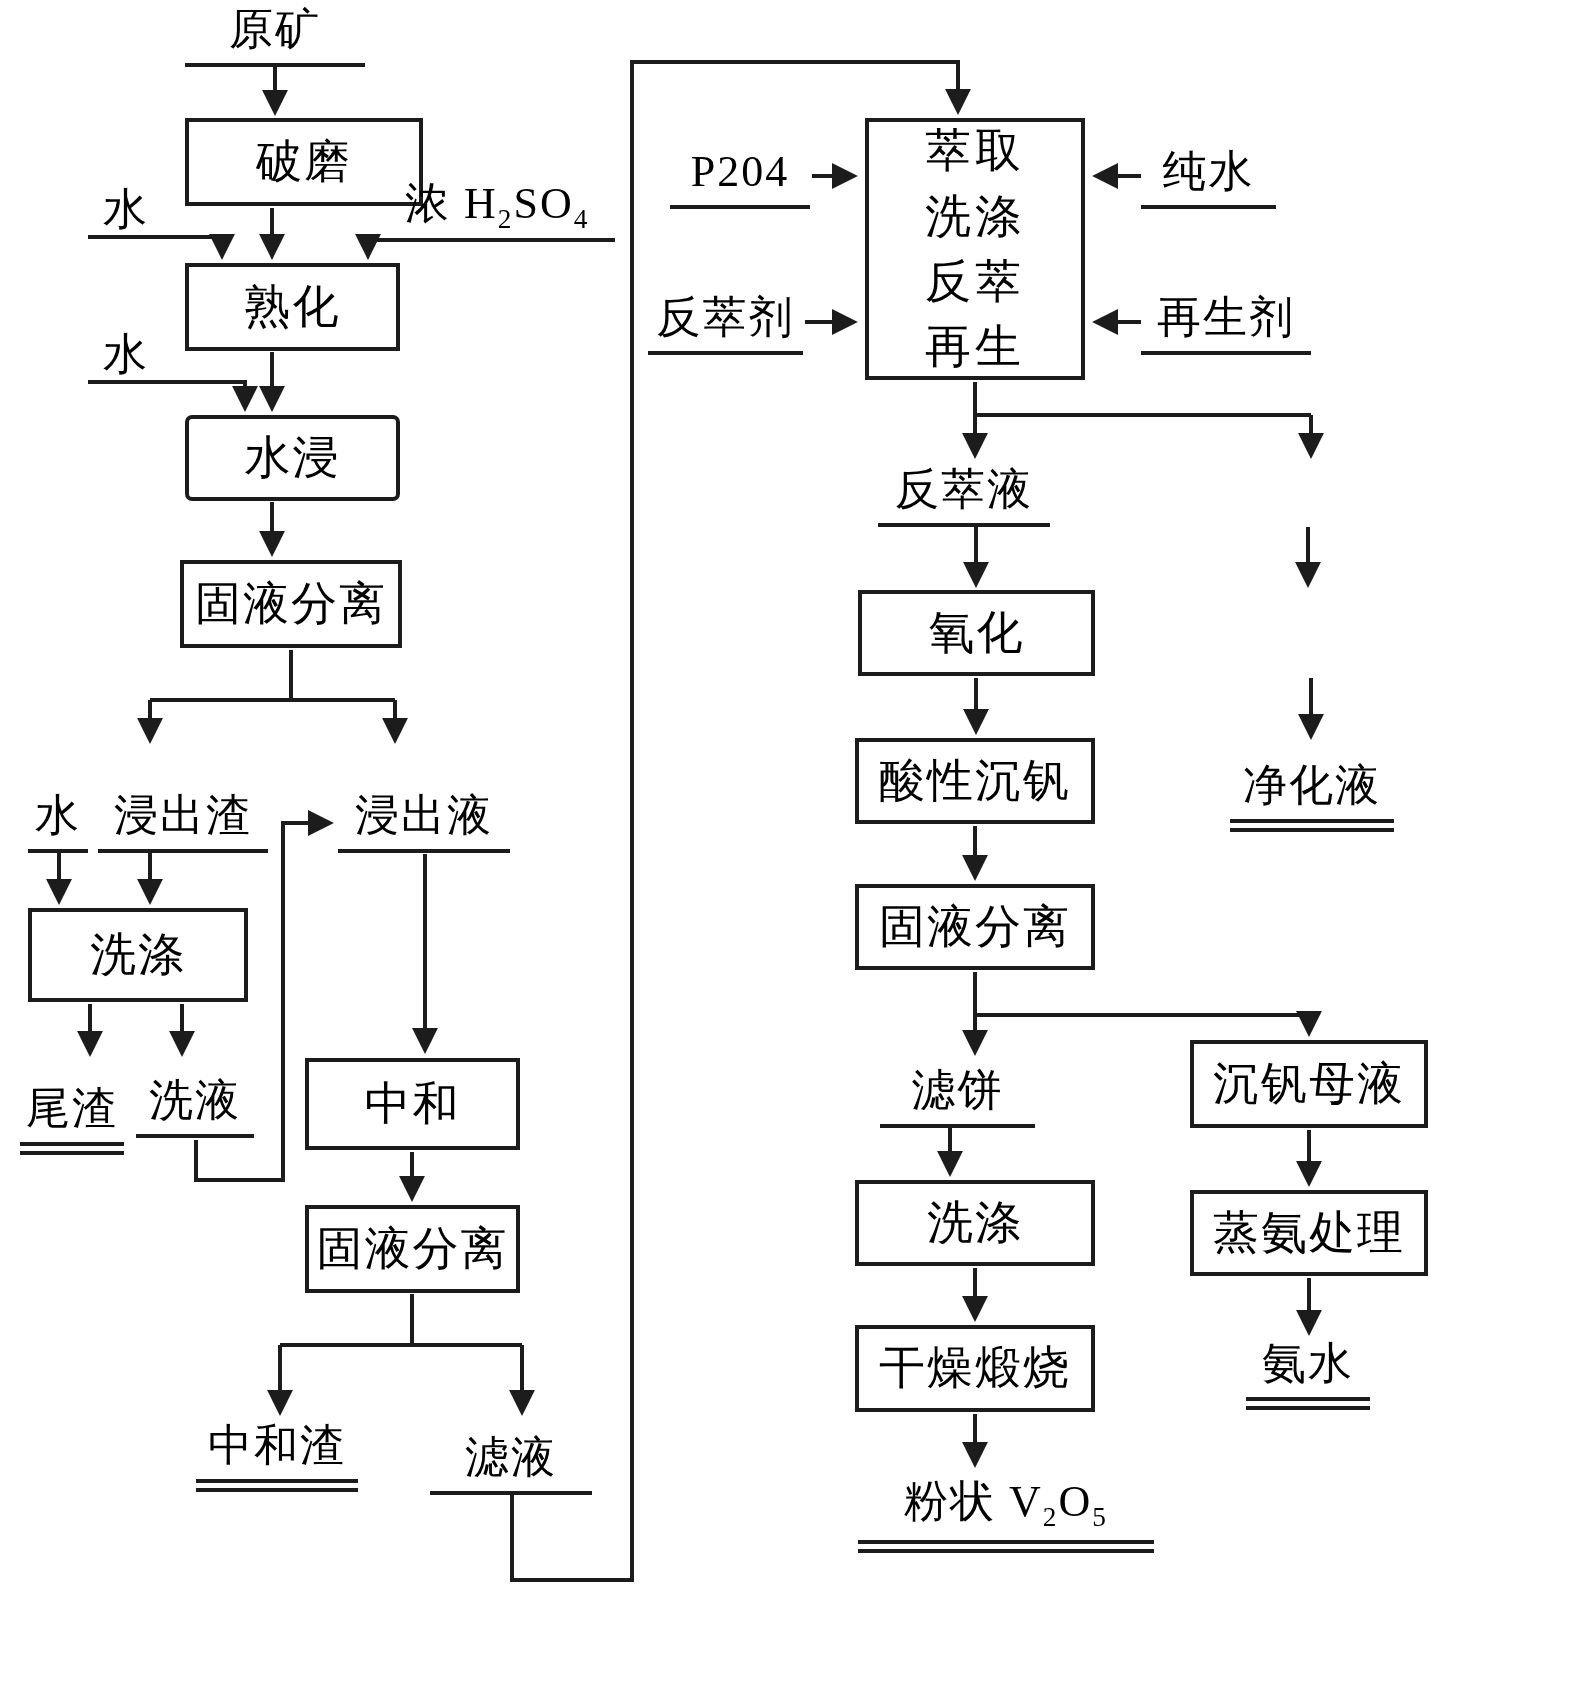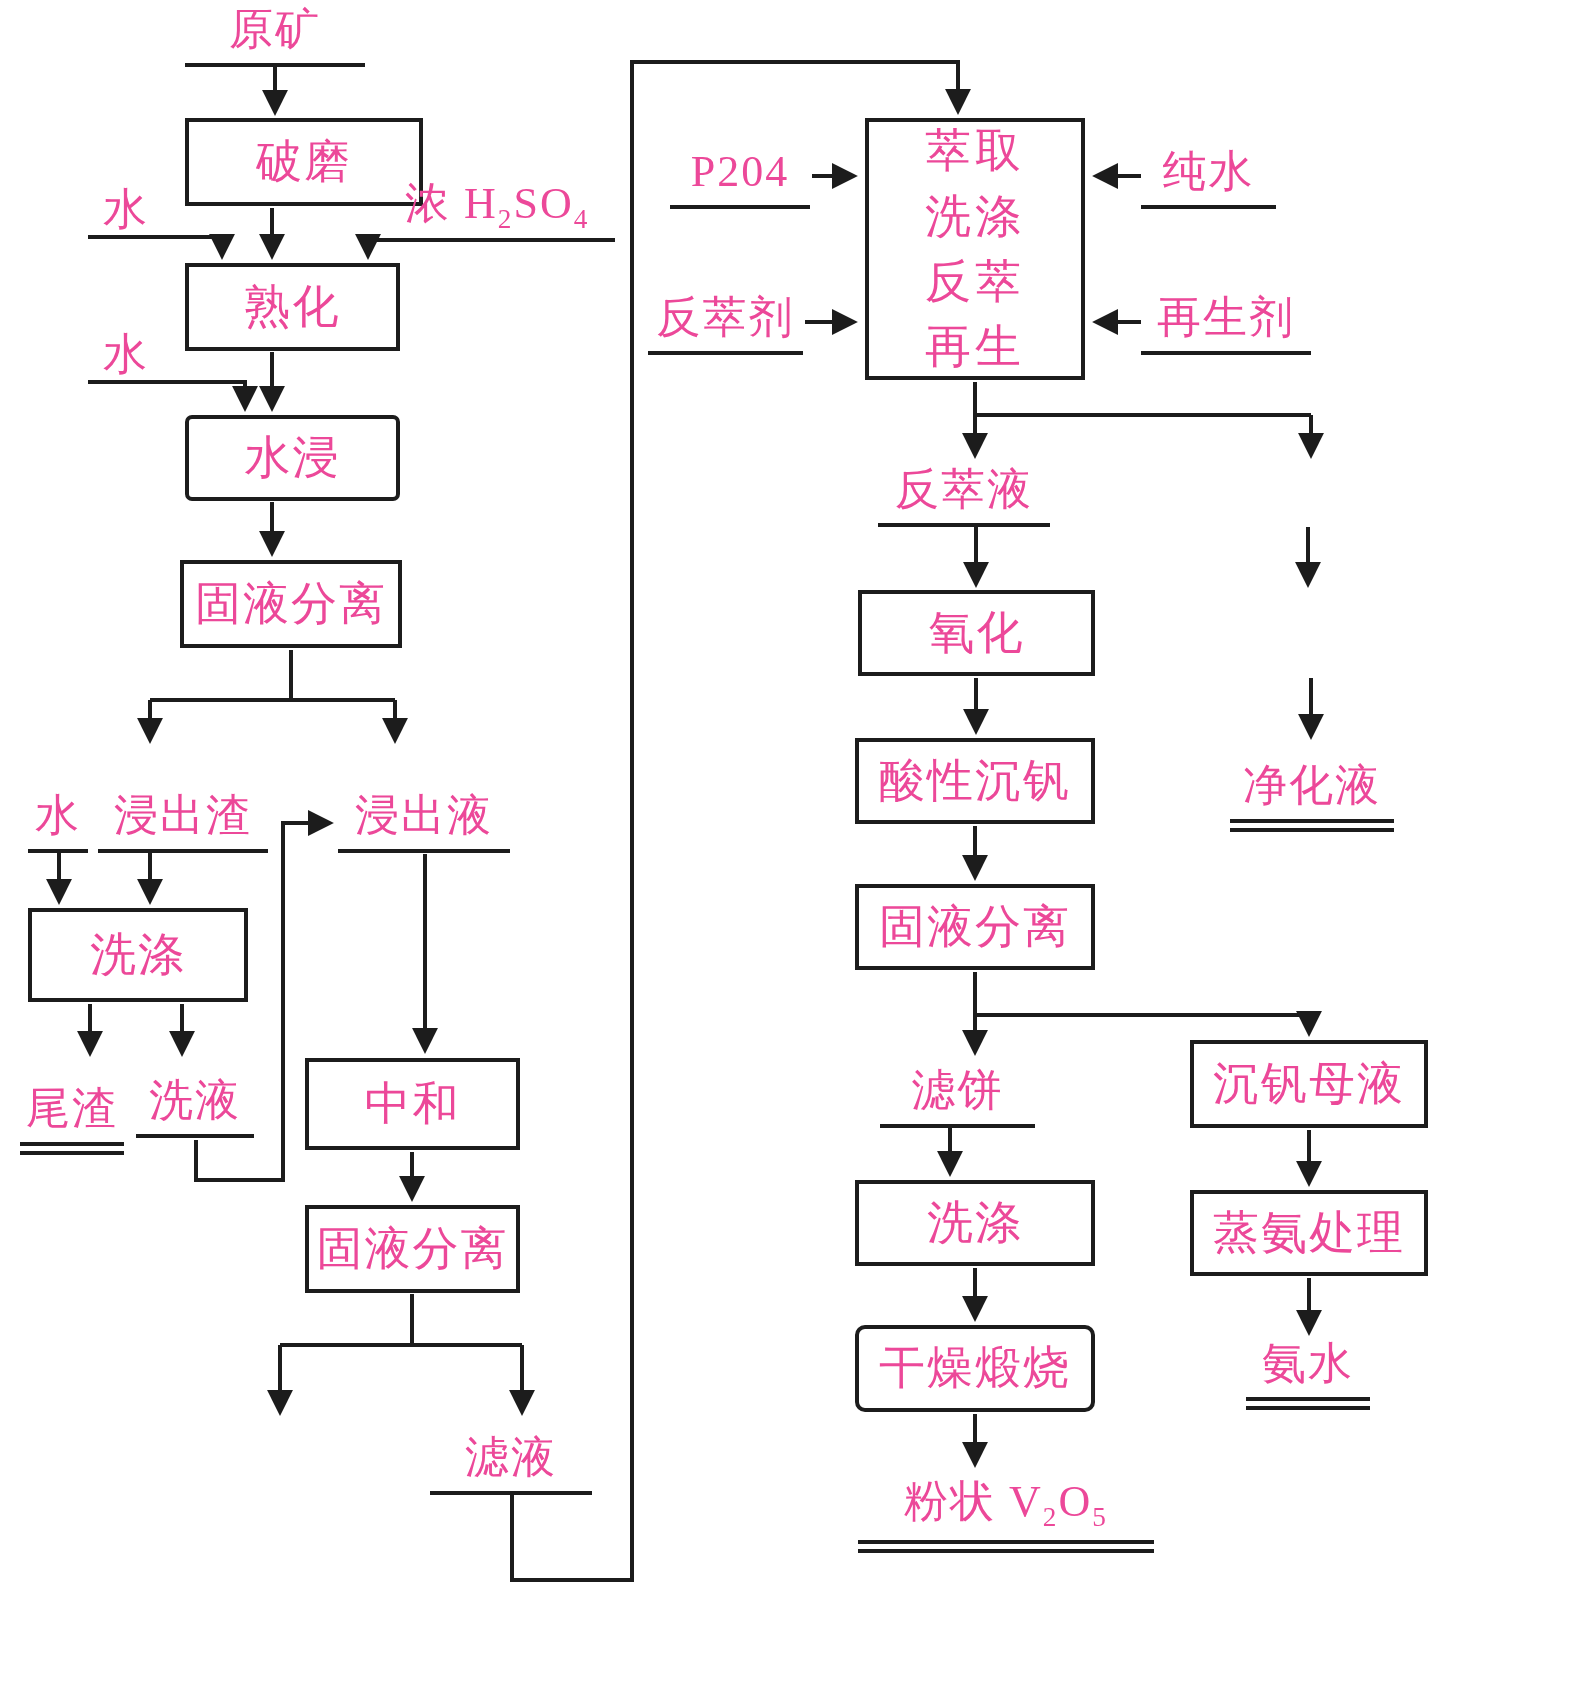--- a/index.html
+++ b/index.html
@@ -2,21 +2,21 @@
 <html><head>
 <meta charset="utf-8">
 <style>
   html,body{margin:0;padding:0;background:#fff;}
   #stage{
     position:relative;
     width:1575px;
     height:1691px;
     background:#fff;
     font-family:"Liberation Serif","DejaVu Serif",serif;
-    color:#ec4899;
+    color:#000000;
     overflow:hidden;
   }
   #wires{position:absolute;left:0;top:0;width:1575px;height:1691px;}
   .ln{stroke:#1c1c1c;stroke-width:4;fill:none;}
   .box{
     position:absolute;
     border:4px solid #1c1c1c;
     background:#fff;
     display:flex;
     align-items:center;
@@ -122,20 +122,21 @@
 
   <div class="box" style="left:28px;top:908px;width:220px;height:94px;">洗涤</div>
 
   <div class="lbl uu" style="left:20px;top:1075px;width:104px;margin-top:8px;">尾渣</div>
   <div class="lbl u" style="left:136px;top:1075px;width:118px;">洗液</div>
 
   <div class="box" style="left:305px;top:1058px;width:215px;height:92px;">中和</div>
 
   <div class="box" style="left:305px;top:1205px;width:215px;height:88px;">固液分离</div>
 
+  <div class="lbl uu" style="left:196px;top:1420px;width:162px;">中和渣</div>
   <div class="lbl u" style="left:430px;top:1432px;width:162px;">滤液</div>
 
   <div class="box multi" style="left:865px;top:118px;width:220px;height:262px;">
     <span>萃取</span>
     <span>洗涤</span>
     <span>反萃</span>
     <span>再生</span>
   </div>
 
   <div class="lbl u" style="left:670px;top:146px;width:140px;">P204</div>
@@ -154,19 +155,19 @@
   <div class="box" style="left:855px;top:884px;width:240px;height:86px;">固液分离</div>
 
   <div class="lbl u" style="left:880px;top:1065px;width:155px;">滤饼</div>
 
   <div class="box" style="left:1190px;top:1040px;width:238px;height:88px;">沉钒母液</div>
 
   <div class="box" style="left:855px;top:1180px;width:240px;height:86px;">洗涤</div>
 
   <div class="box" style="left:1190px;top:1190px;width:238px;height:86px;">蒸氨处理</div>
 
-  <div class="box" style="left:855px;top:1325px;width:240px;height:87px;border-radius:10px;">干燥煅烧</div>
+  <div class="box" style="left:855px;top:1325px;width:240px;height:87px;">干燥煅烧</div>
 
   <div class="lbl uu" style="left:1246px;top:1338px;width:124px;">氨水</div>
 
   <div class="lbl uu" style="left:858px;top:1476px;width:296px;"><span>粉状 V</span><sub>2</sub><span>O</span><sub>5</sub></div>
 
 </div>
 
 </body></html>

